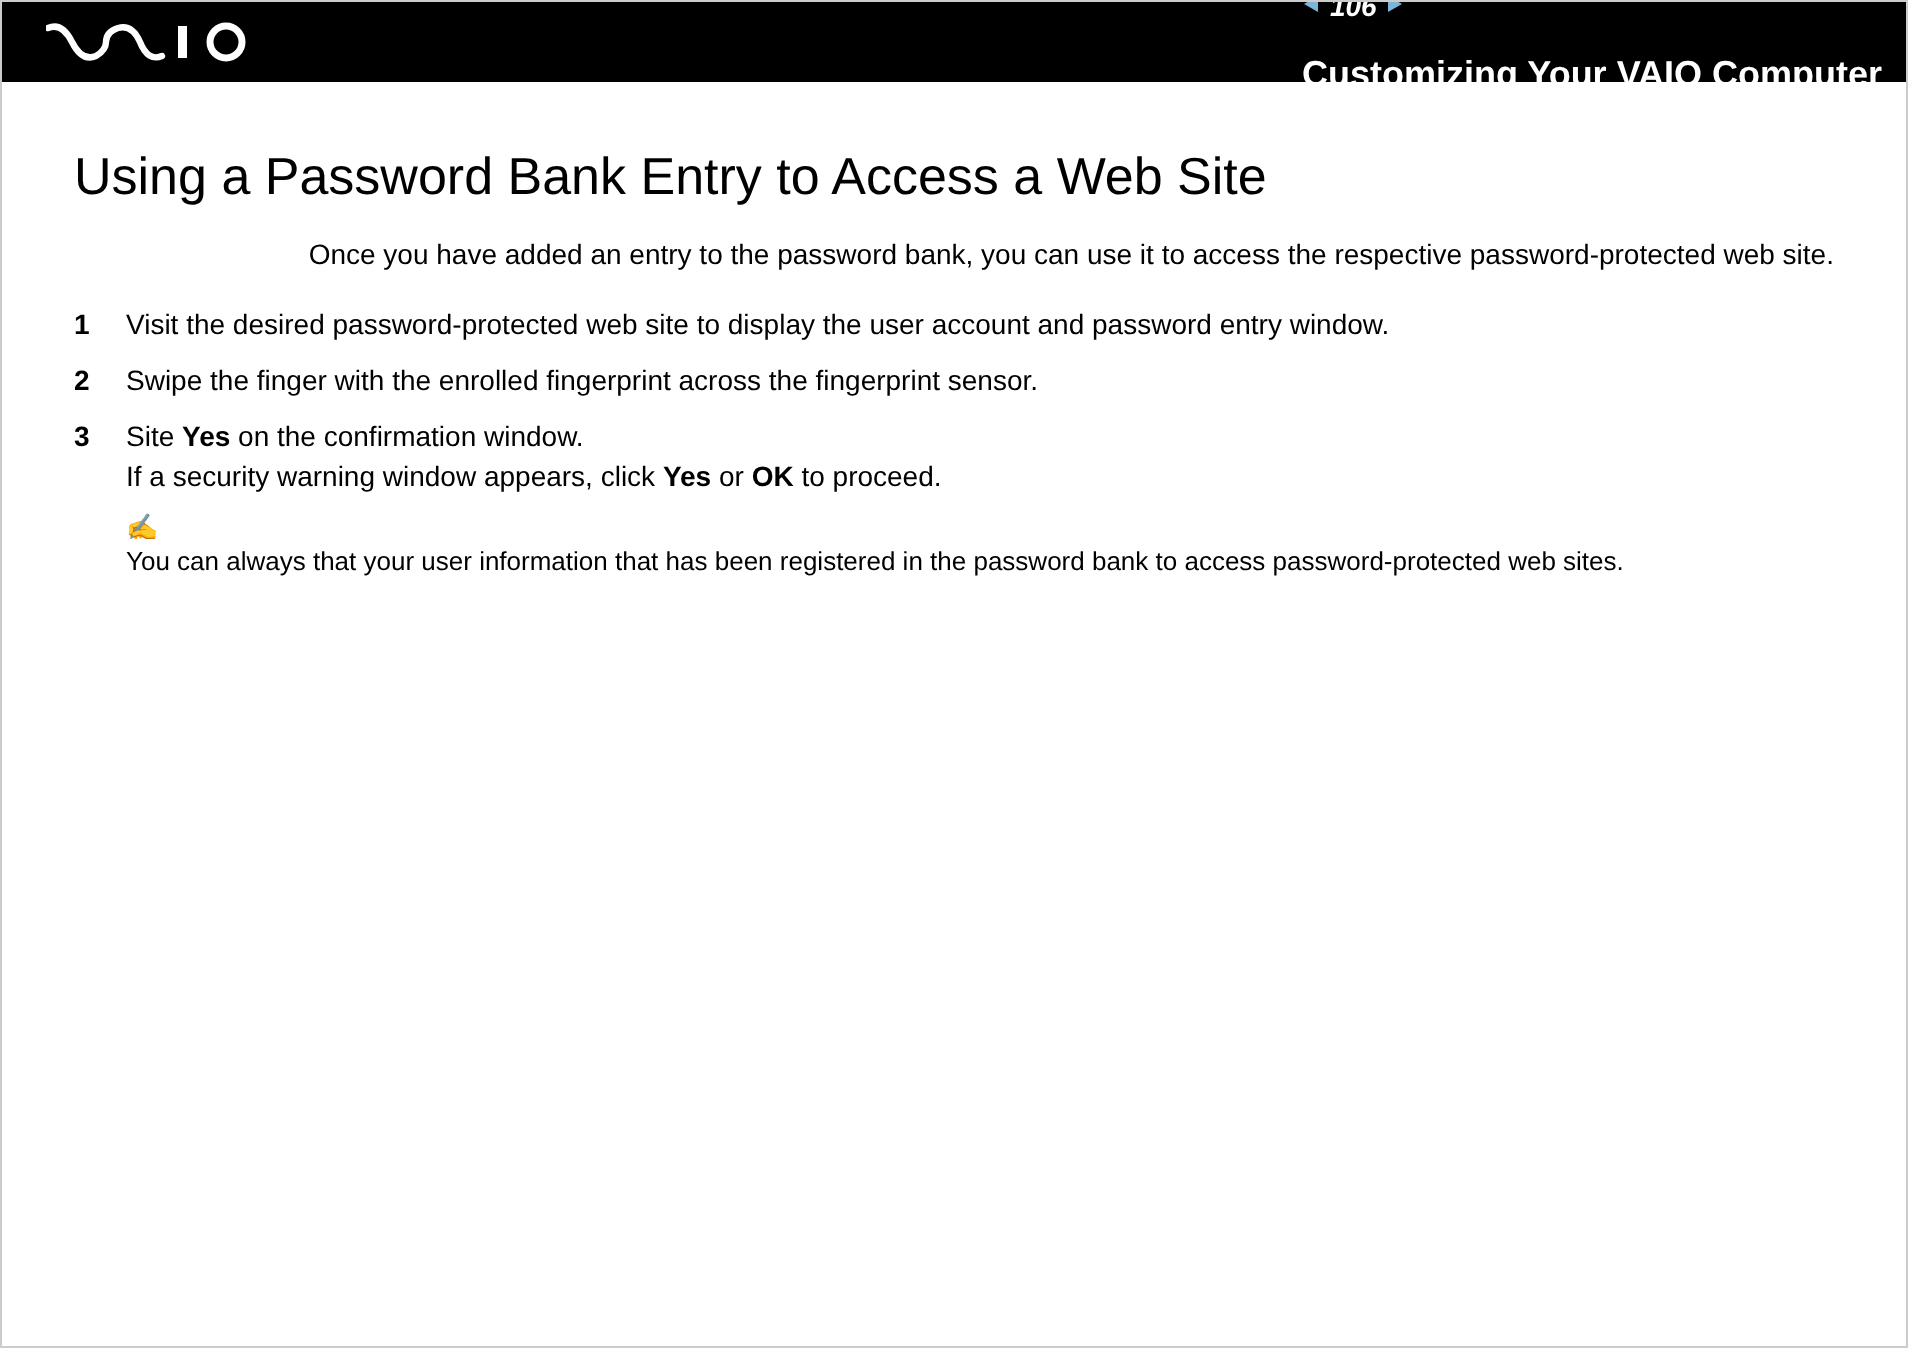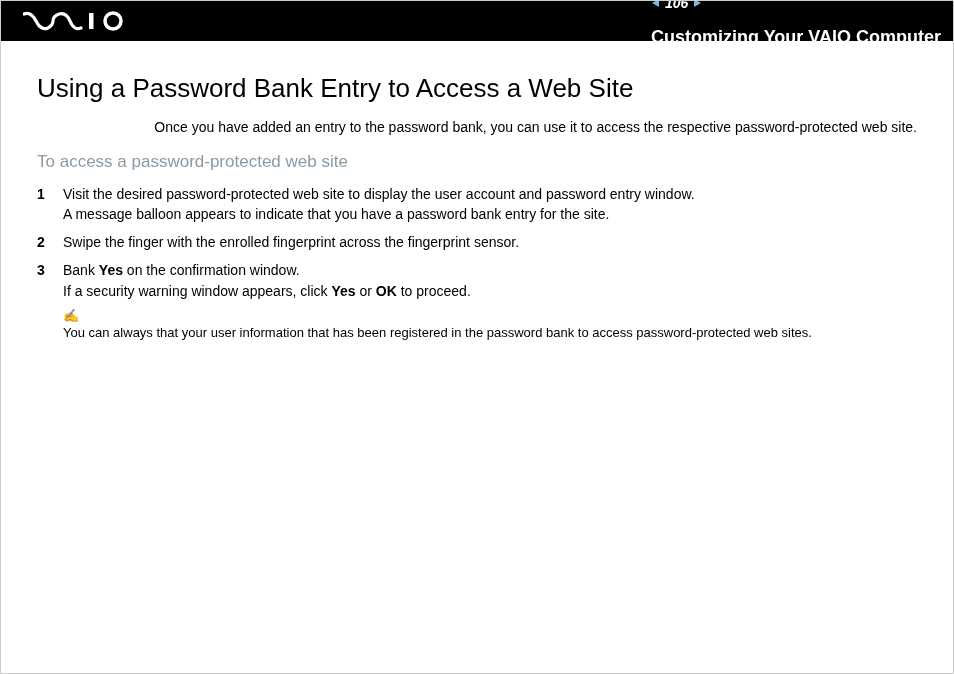--- a/index.html
+++ b/index.html
@@ -124,40 +124,38 @@
           </svg>
       </span>
     </div>
     <div class="breadcrumb">Customizing Your VAIO Computer</div>
   </div>
 </div>
 
 <div class="content">
   <div class="h1">Using a Password Bank Entry to Access a Web Site</div>
   <div class="intro">Once you have added an entry to the password bank, you can use it to access the respective password-protected web site.</div>
-  <div class="h2">To access a password-protected web site</div>
 
   <ol class="steps">
     <li class="step">
       <span class="step-num">1</span>
       <span class="step-body">
         <span>Visit the desired password-protected web site to display the user account and password entry window.</span><br>
-        <span>A message balloon appears to indicate that you have a password bank entry for the site.</span>
       </span>
     </li>
     <li class="step">
       <span class="step-num">2</span>
       <span class="step-body">
         <span>Swipe the finger with the enrolled fingerprint across the fingerprint sensor.</span>
       </span>
     </li>
     <li class="step">
       <span class="step-num">3</span>
       <span class="step-body">
-        <span>Bank </span><b>Yes</b><span> on the confirmation window.</span><br>
+        <span>Site </span><b>Yes</b><span> on the confirmation window.</span><br>
         <span>If a security warning window appears, click </span><b>Yes</b><span> or </span><b>OK</b><span> to proceed.</span>
       </span>
     </li>
   </ol>
 
   <div class="note">
     <div class="note-icon">✍</div>
     <div class="note-text">You can always that your user information that has been registered in the password bank to access password-protected web sites.</div>
   </div>
 </div>

